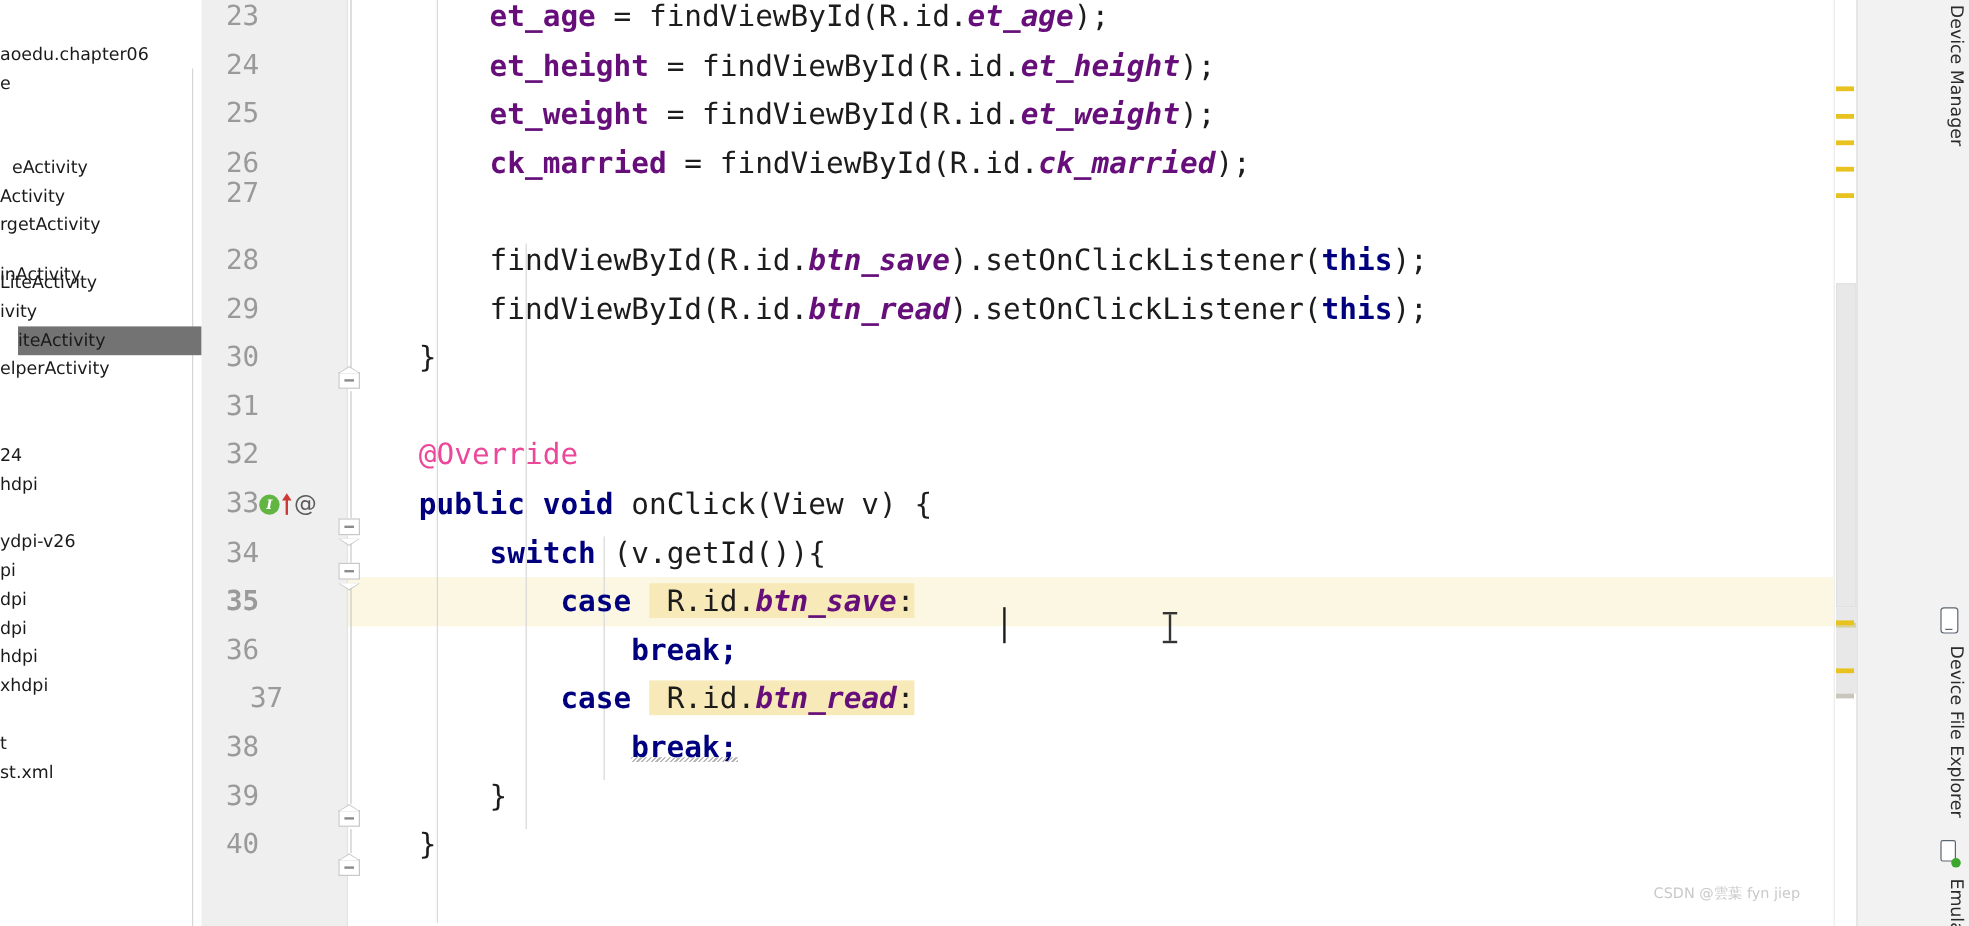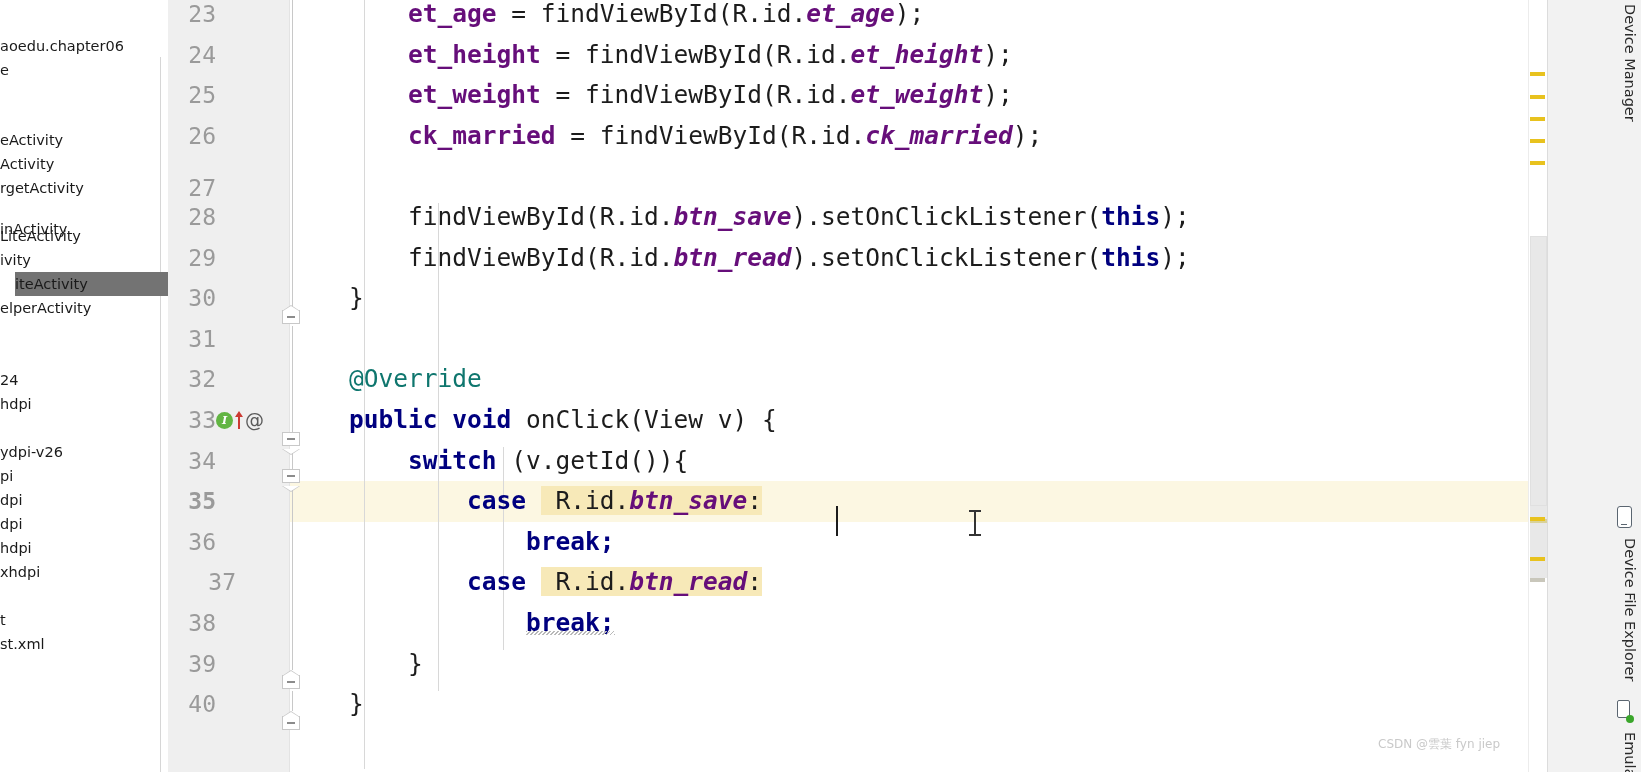--- a/index.html
+++ b/index.html
@@ -47,21 +47,21 @@
 
   
   #editor{position:absolute;left:290px;top:0;width:1238px;height:769px;background:#fff;overflow:hidden;}
   .codeline{position:absolute;left:0;width:1238px;height:40.6px;line-height:40.6px;white-space:pre;
             font-family:"DejaVu Sans Mono","Liberation Mono",monospace;font-size:24.5px;color:#1c1c1c;}
   .caretrow{position:absolute;left:0;width:1238px;height:40.6px;background:#fcf7e2;}
   .indentguide{position:absolute;width:1px;background:#d8d8d8;}
   .k{color:#00007f;font-weight:bold;}           
   .f{color:#660e7a;font-weight:bold;}           
   .s{color:#660e7a;font-weight:bold;font-style:italic;} 
-  .an{color:#0f766e;}                            
+  .an{color:#ec4899;}                            
   .hl{background:#f7e9b8;}                       
   .wavy{border-bottom:2px dotted transparent;position:relative;}
   .wavy:after{content:"";position:absolute;left:0;right:0;bottom:2px;height:4px;
      background-image:repeating-linear-gradient(135deg,#b9b9b9 0 1.3px,transparent 1.3px 2.8px);}
   #caret{position:absolute;width:2px;height:30px;background:#1c1c1c;}
   #ibeam{position:absolute;width:12px;height:26px;}
   #ibeam .vert{position:absolute;left:5px;top:2px;width:1.6px;height:22px;background:#333;}
   #ibeam .tb{position:absolute;left:0;width:12px;height:1.6px;background:#333;}
 
   
@@ -88,21 +88,21 @@
 </style>
 </head>
 <body>
 
 <div id="root">
 
   <div id="project-pane">
     <div class="pane-edge"></div>
   <div class="tree-row" style="top: 34px;">aoedu.chapter06</div>
       <div class="tree-row" style="top: 58px;">e</div>
-      <div class="tree-row" style="top: 128px;">eActivity</div>
+      <div class="tree-row" style="top: 128px; padding-left: 10px;">eActivity</div>
       <div class="tree-row" style="top: 152px;">Activity</div>
       <div class="tree-row" style="top: 176px;">rgetActivity</div>
       <div class="tree-row" style="top: 217px;">inActivity</div>
       <div class="tree-row" style="top: 224px;">LiteActivity</div>
       <div class="tree-row" style="top: 248px;">ivity</div>
       <div class="tree-row sel" style="top: 272px;">iteActivity</div>
       <div class="tree-row" style="top: 296px;">elperActivity</div>
       <div class="tree-row" style="top: 368px;">24</div>
       <div class="tree-row" style="top: 392px;">hdpi</div>
       <div class="tree-row" style="top: 440px;">ydpi-v26</div>
@@ -121,21 +121,21 @@
       </div>
       <div class="gline" style="top: 34.6px;">
         <span class="lnum">24</span>
       </div>
       <div class="gline" style="top: 75.2px;">
         <span class="lnum">25</span>
       </div>
       <div class="gline" style="top: 115.8px;">
         <span class="lnum">26</span>
       </div>
-      <div class="gline" style="top: 168px;">
+      <div class="gline" style="top: 141px;">
         <span class="lnum">27</span>
       </div>
       <div class="gline" style="top: 197px;">
         <span class="lnum">28</span>
       </div>
       <div class="gline" style="top: 237.6px;">
         <span class="lnum">29</span>
       </div>
       <div class="gline" style="top: 278.2px;">
         <span class="lnum">30</span>

